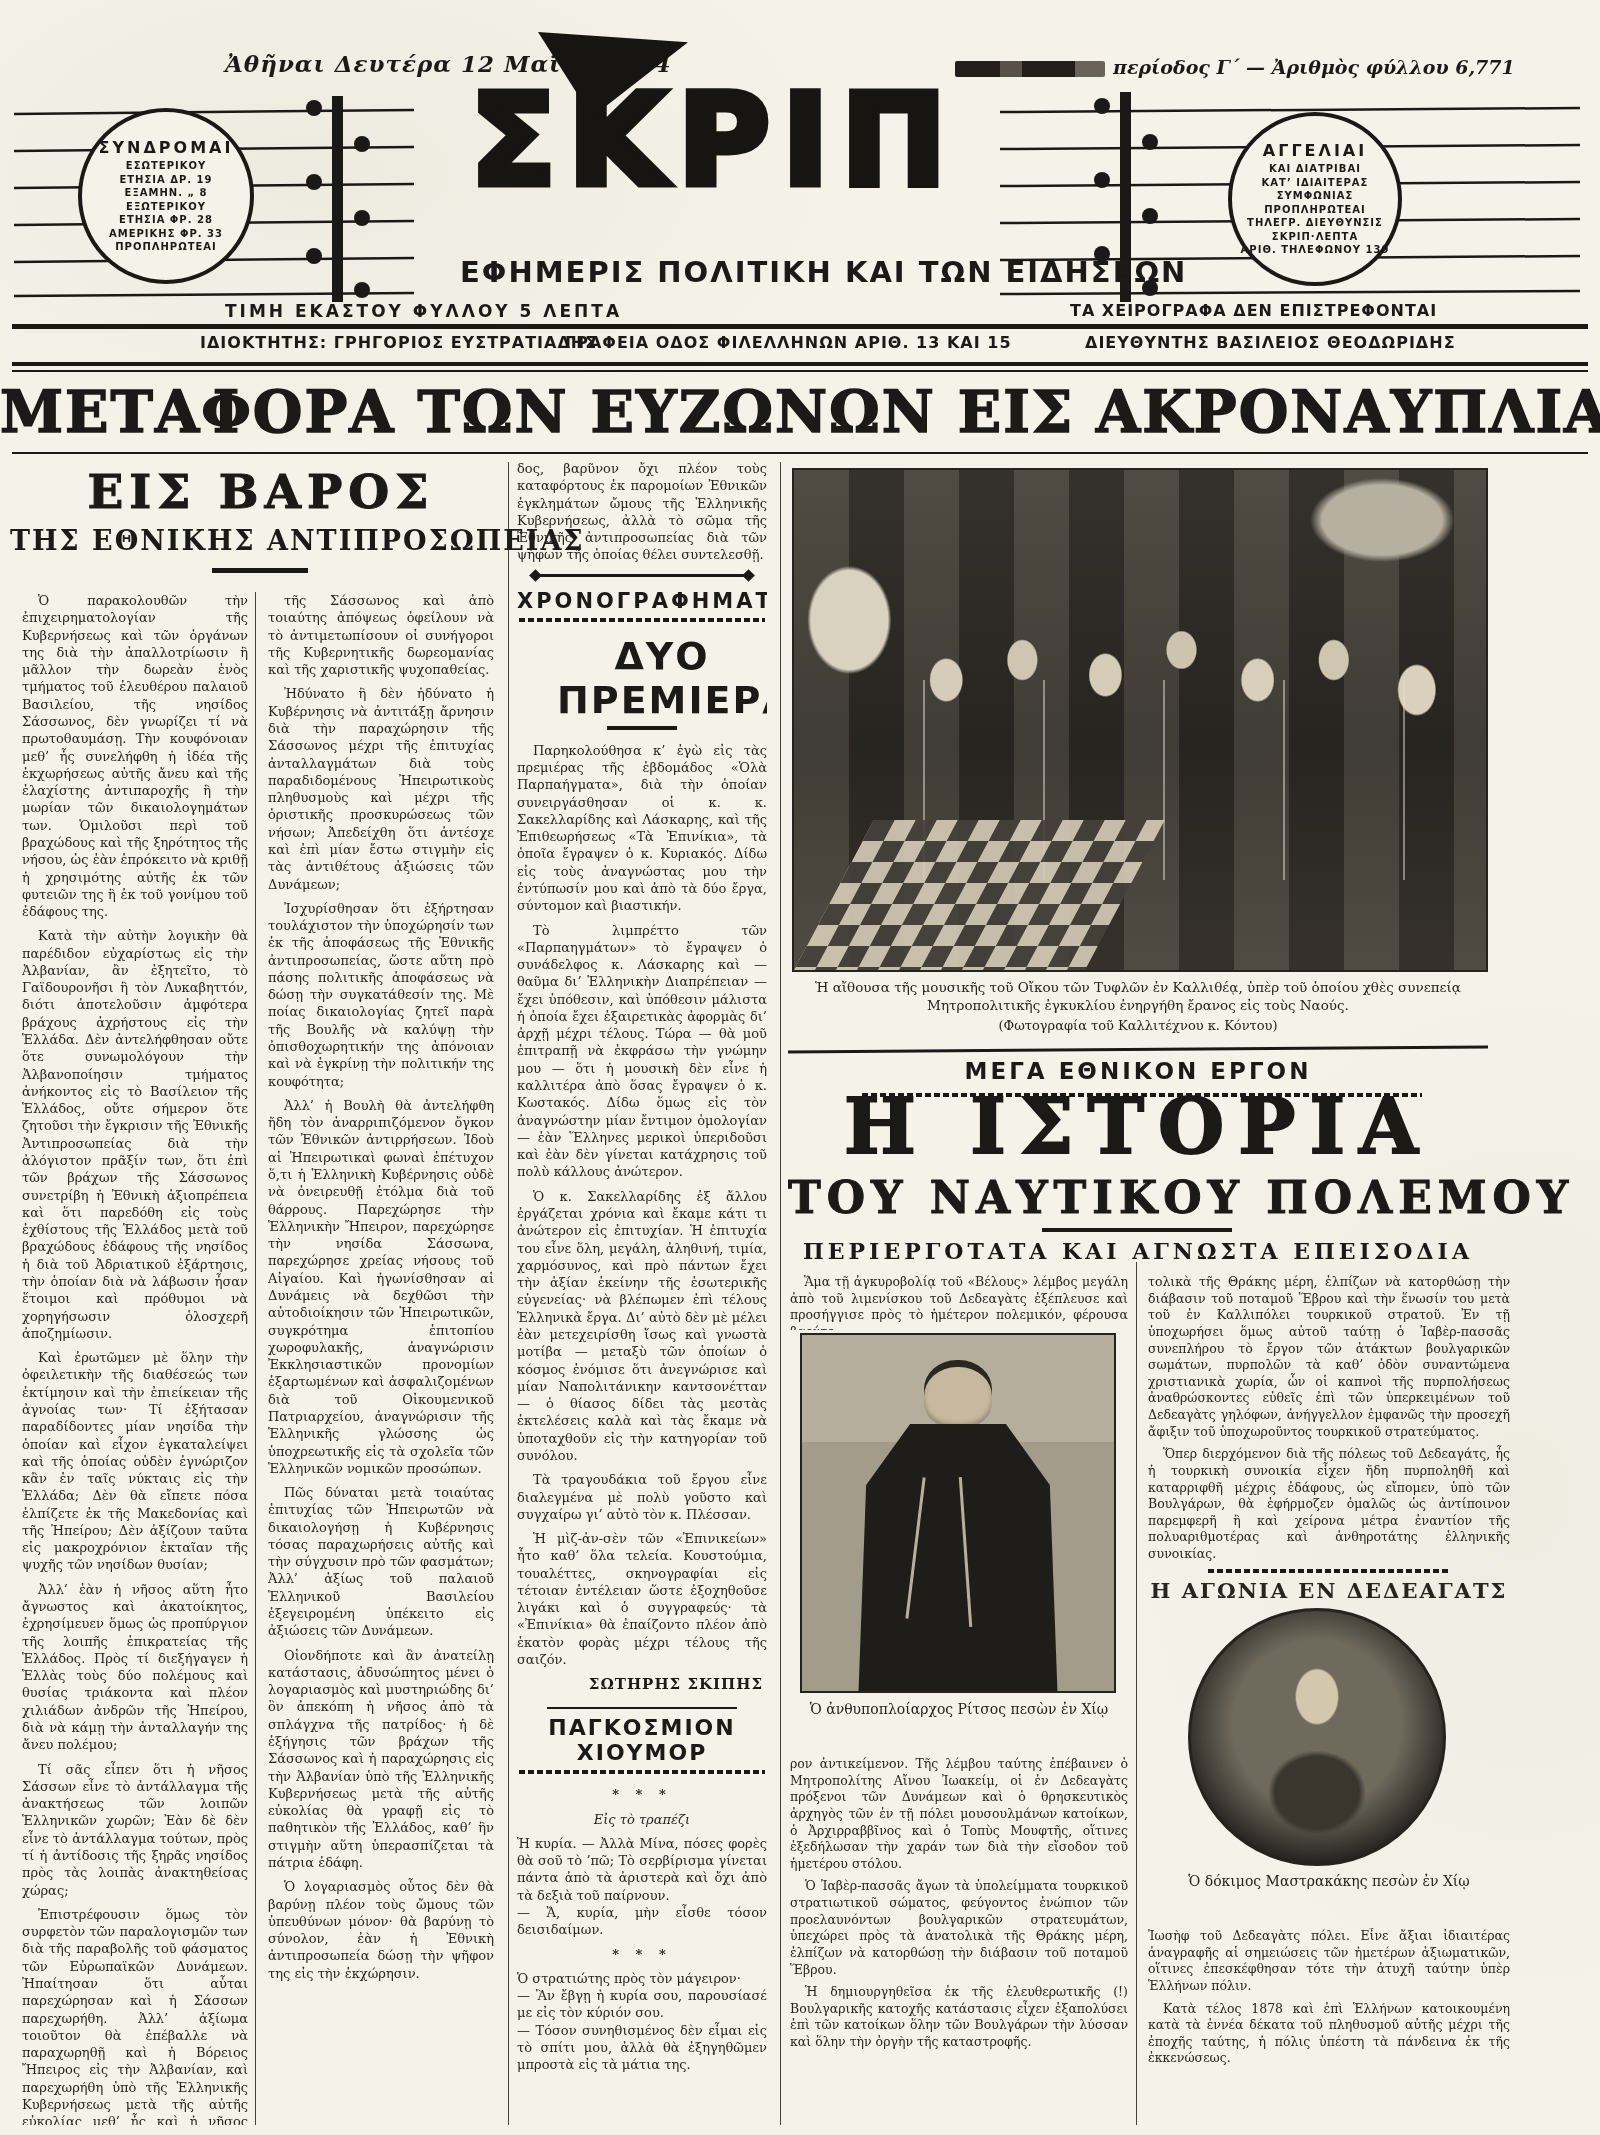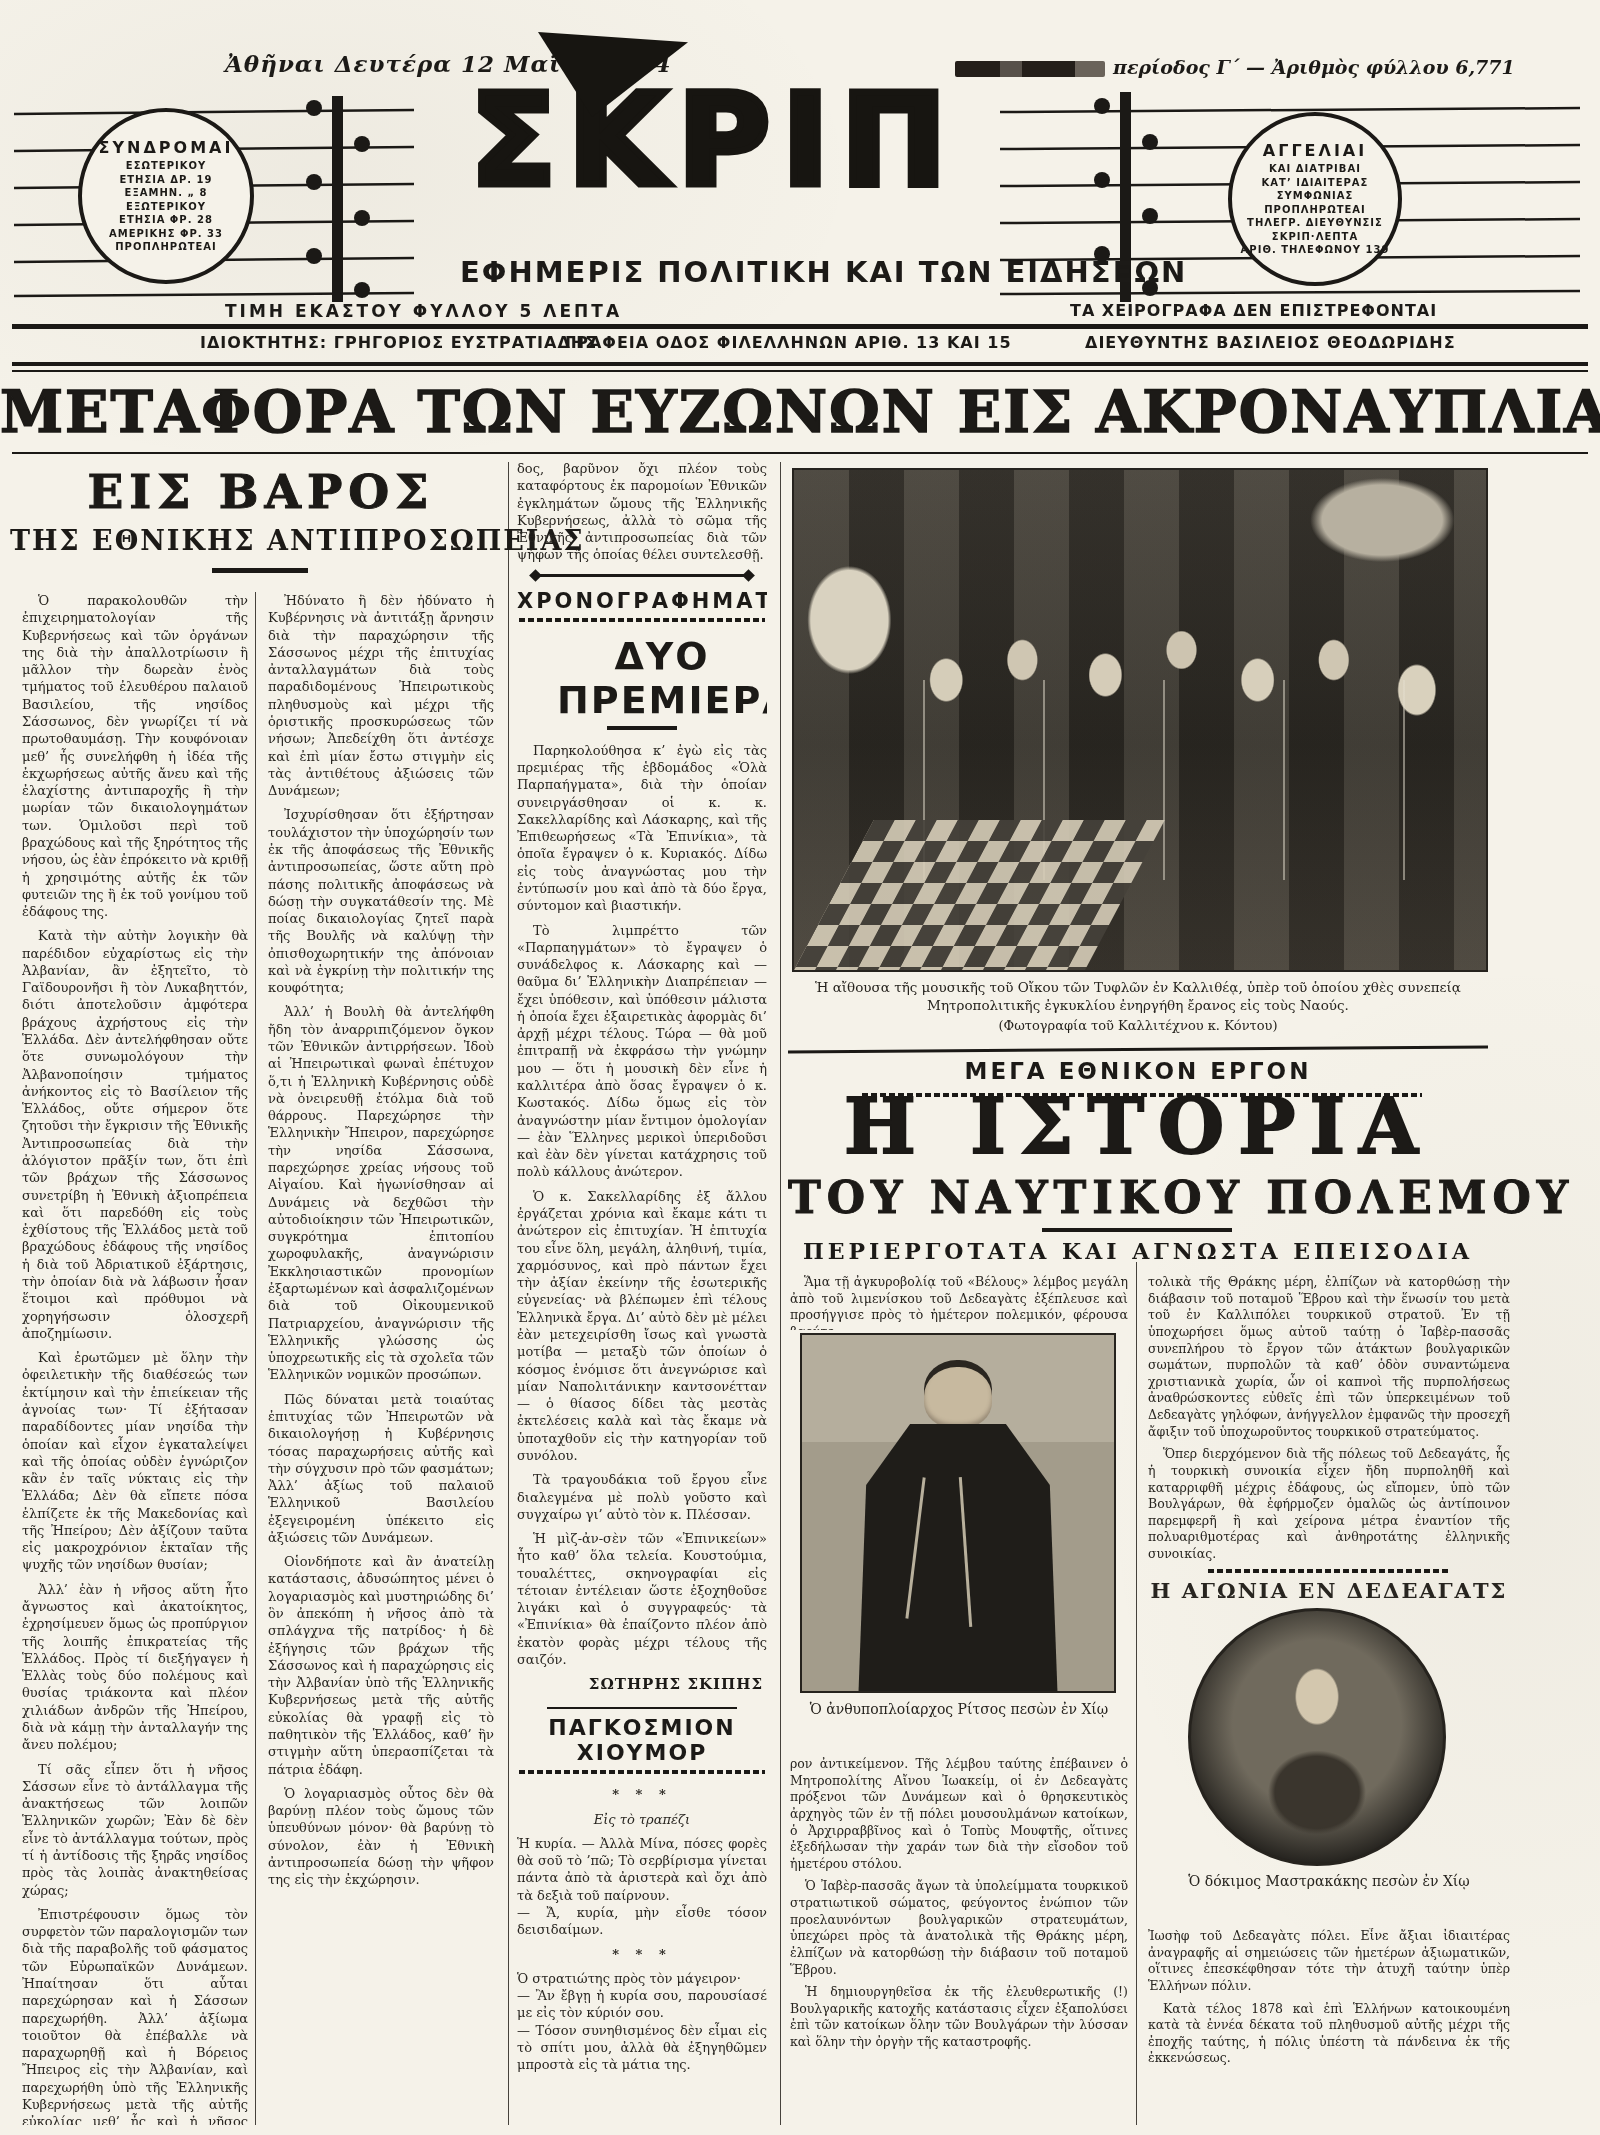--- a/index.html
+++ b/index.html
@@ -207,20 +207,21 @@
   <div class="col" style="top:592px;left:22px;width:226px;height:1533px;">
     <p>Ὁ παρακολουθῶν τὴν ἐπιχειρηματολογίαν τῆς Κυβερνήσεως καὶ τῶν ὀργάνων της διὰ τὴν ἀπαλλοτρίωσιν ἢ μᾶλλον τὴν δωρεὰν ἑνὸς τμήματος τοῦ ἐλευθέρου παλαιοῦ Βασιλείου, τῆς νησίδος Σάσσωνος, δὲν γνωρίζει τί νὰ πρωτοθαυμάσῃ. Τὴν κουφόνοιαν μεθ’ ἧς συνελήφθη ἡ ἰδέα τῆς ἐκχωρήσεως αὐτῆς ἄνευ καὶ τῆς ἐλαχίστης ἀντιπαροχῆς ἢ τὴν μωρίαν τῶν δικαιολογημάτων των. Ὁμιλοῦσι περὶ τοῦ βραχώδους καὶ τῆς ξηρότητος τῆς νήσου, ὡς ἐὰν ἐπρόκειτο νὰ κριθῇ ἡ χρησιμότης αὐτῆς ἐκ τῶν φυτειῶν της ἢ ἐκ τοῦ γονίμου τοῦ ἐδάφους της.</p>
     <p>Κατὰ τὴν αὐτὴν λογικὴν θὰ παρέδιδον εὐχαρίστως εἰς τὴν Ἀλβανίαν, ἂν ἐξητεῖτο, τὸ Γαϊδουρονῆσι ἢ τὸν Λυκαβηττόν, διότι ἀποτελοῦσιν ἀμφότερα βράχους ἀχρήστους εἰς τὴν Ἑλλάδα. Δὲν ἀντελήφθησαν οὔτε ὅτε συνωμολόγουν τὴν Ἀλβανοποίησιν τμήματος ἀνήκοντος εἰς τὸ Βασίλειον τῆς Ἑλλάδος, οὔτε σήμερον ὅτε ζητοῦσι τὴν ἔγκρισιν τῆς Ἐθνικῆς Ἀντιπροσωπείας διὰ τὴν ἀλόγιστον πρᾶξίν των, ὅτι ἐπὶ τῶν βράχων τῆς Σάσσωνος συνετρίβη ἡ Ἐθνικὴ ἀξιοπρέπεια καὶ ὅτι παρεδόθη εἰς τοὺς ἐχθίστους τῆς Ἑλλάδος μετὰ τοῦ βραχώδους ἐδάφους τῆς νησίδος ἡ διὰ τοῦ Ἀδριατικοῦ ἐξάρτησις, τὴν ὁποίαν διὰ νὰ λάβωσιν ἦσαν ἕτοιμοι καὶ πρόθυμοι νὰ χορηγήσωσιν ὁλοσχερῆ ἀποζημίωσιν.</p>
     <p>Καὶ ἐρωτῶμεν μὲ ὅλην τὴν ὀφειλετικὴν τῆς διαθέσεώς των ἐκτίμησιν καὶ τὴν ἐπιείκειαν τῆς ἀγνοίας των· Τί ἐξήτασαν παραδίδοντες μίαν νησίδα τὴν ὁποίαν καὶ εἶχον ἐγκαταλείψει καὶ τῆς ὁποίας οὐδὲν ἐγνώριζον κἂν ἐν ταῖς νύκταις εἰς τὴν Ἑλλάδα; Δὲν θὰ εἴπετε πόσα ἐλπίζετε ἐκ τῆς Μακεδονίας καὶ τῆς Ἠπείρου; Δὲν ἀξίζουν ταῦτα εἰς μακροχρόνιον ἑκταῖαν τῆς ψυχῆς τῶν νησίδων θυσίαν;</p>
     <p>Ἀλλ’ ἐὰν ἡ νῆσος αὕτη ἦτο ἄγνωστος καὶ ἀκατοίκητος, ἐχρησίμευεν ὅμως ὡς προπύργιον τῆς λοιπῆς ἐπικρατείας τῆς Ἑλλάδος. Πρὸς τί διεξήγαγεν ἡ Ἑλλὰς τοὺς δύο πολέμους καὶ θυσίας τριάκοντα καὶ πλέον χιλιάδων ἀνδρῶν τῆς Ἠπείρου, διὰ νὰ κάμῃ τὴν ἀνταλλαγήν της ἄνευ πολέμου;</p>
     <p>Τί σᾶς εἶπεν ὅτι ἡ νῆσος Σάσσων εἶνε τὸ ἀντάλλαγμα τῆς ἀνακτήσεως τῶν λοιπῶν Ἑλληνικῶν χωρῶν; Ἐὰν δὲ δὲν εἶνε τὸ ἀντάλλαγμα τούτων, πρὸς τί ἡ ἀντίδοσις τῆς ξηρᾶς νησίδος πρὸς τὰς λοιπὰς ἀνακτηθείσας χώρας;</p>
     <p>Ἐπιστρέφουσιν ὅμως τὸν συρφετὸν τῶν παραλογισμῶν των διὰ τῆς παραβολῆς τοῦ φάσματος τῶν Εὐρωπαϊκῶν Δυνάμεων. Ἠπαίτησαν ὅτι αὗται παρεχώρησαν καὶ ἡ Σάσσων παρεχωρήθη. Ἀλλ’ ἀξίωμα τοιοῦτον θὰ ἐπέβαλλε νὰ παραχωρηθῇ καὶ ἡ Βόρειος Ἤπειρος εἰς τὴν Ἀλβανίαν, καὶ παρεχωρήθη ὑπὸ τῆς Ἑλληνικῆς Κυβερνήσεως μετὰ τῆς αὐτῆς εὐκολίας μεθ’ ἧς καὶ ἡ νῆσος Σάσσων. Τί ἐγένετο ὅμως ἡ ἀξίωσις αὕτη ὅταν ἀντετάχθησαν αὐτῇ ἀνυποχώρητοι οἱ Ἠπειρῶται; Ὑπεχώρησεν ἡ Ἡνωμένη Εὐρώπη ἀπέναντι τῶν ἀξιώσεων τῆς Ἠπείρου· καὶ ὅταν ὑπεχώρησεν ἀπέναντι μιᾶς δρακὸς ἐν πατριωτισμῷ καὶ αὐταπαρνήσει Ἑλλήνων, εἰς ποίας ὑποχωρήσεις θὰ κατέληγεν ἀπέναντι ἑνὸς ὁλοκλήρου Ἔθνους, ἐὰν ἡ Κυβέρνησις αὐτοῦ εἶχε τὸν στοιχειώδη πατριωτισμὸν καὶ τὴν ἀξίωσιν νὰ ὑποστηρίξῃ τὰ δίκαια τοῦ ὅλου Ἑλληνισμοῦ;</p>
 
   </div>
   <div class="col" style="top:592px;left:268px;width:226px;height:1533px;">
+    <p>τῆς Σάσσωνος καὶ ἀπὸ τοιαύτης ἀπόψεως ὀφείλουν νὰ τὸ ἀντιμετωπίσουν οἱ συνήγοροι τῆς Κυβερνητικῆς δωρεομανίας καὶ τῆς χαριστικῆς ψυχοπαθείας.</p>
     <p>Ἠδύνατο ἢ δὲν ἠδύνατο ἡ Κυβέρνησις νὰ ἀντιτάξῃ ἄρνησιν διὰ τὴν παραχώρησιν τῆς Σάσσωνος μέχρι τῆς ἐπιτυχίας ἀνταλλαγμάτων διὰ τοὺς παραδιδομένους Ἠπειρωτικοὺς πληθυσμοὺς καὶ μέχρι τῆς ὁριστικῆς προσκυρώσεως τῶν νήσων; Ἀπεδείχθη ὅτι ἀντέσχε καὶ ἐπὶ μίαν ἔστω στιγμὴν εἰς τὰς ἀντιθέτους ἀξιώσεις τῶν Δυνάμεων;</p>
     <p>Ἰσχυρίσθησαν ὅτι ἐξήρτησαν τουλάχιστον τὴν ὑποχώρησίν των ἐκ τῆς ἀποφάσεως τῆς Ἐθνικῆς ἀντιπροσωπείας, ὥστε αὕτη πρὸ πάσης πολιτικῆς ἀποφάσεως νὰ δώσῃ τὴν συγκατάθεσίν της. Μὲ ποίας δικαιολογίας ζητεῖ παρὰ τῆς Βουλῆς νὰ καλύψῃ τὴν ὀπισθοχωρητικήν της ἀπόνοιαν καὶ νὰ ἐγκρίνῃ τὴν πολιτικήν της κουφότητα;</p>
     <p>Ἀλλ’ ἡ Βουλὴ θὰ ἀντελήφθη ἤδη τὸν ἀναρριπιζόμενον ὄγκον τῶν Ἐθνικῶν ἀντιρρήσεων. Ἰδοὺ αἱ Ἠπειρωτικαὶ φωναὶ ἐπέτυχον ὅ,τι ἡ Ἑλληνικὴ Κυβέρνησις οὐδὲ νὰ ὀνειρευθῇ ἐτόλμα διὰ τοῦ θάρρους. Παρεχώρησε τὴν Ἑλληνικὴν Ἤπειρον, παρεχώρησε τὴν νησίδα Σάσσωνα, παρεχώρησε χρείας νήσους τοῦ Αἰγαίου. Καὶ ἠγωνίσθησαν αἱ Δυνάμεις νὰ δεχθῶσι τὴν αὐτοδιοίκησιν τῶν Ἠπειρωτικῶν, συγκρότημα ἐπιτοπίου χωροφυλακῆς, ἀναγνώρισιν Ἐκκλησιαστικῶν προνομίων ἐξαρτωμένων καὶ ἀσφαλιζομένων διὰ τοῦ Οἰκουμενικοῦ Πατριαρχείου, ἀναγνώρισιν τῆς Ἑλληνικῆς γλώσσης ὡς ὑποχρεωτικῆς εἰς τὰ σχολεῖα τῶν Ἑλληνικῶν νομικῶν προσώπων.</p>
     <p>Πῶς δύναται μετὰ τοιαύτας ἐπιτυχίας τῶν Ἠπειρωτῶν νὰ δικαιολογήσῃ ἡ Κυβέρνησις τόσας παραχωρήσεις αὐτῆς καὶ τὴν σύγχυσιν πρὸ τῶν φασμάτων; Ἀλλ’ ἀξίως τοῦ παλαιοῦ Ἑλληνικοῦ Βασιλείου ἐξεγειρομένη ὑπέκειτο εἰς ἀξιώσεις τῶν Δυνάμεων.</p>
     <p>Οἱονδήποτε καὶ ἂν ἀνατείλῃ κατάστασις, ἀδυσώπητος μένει ὁ λογαριασμὸς καὶ μυστηριώδης δι’ ὃν ἀπεκόπη ἡ νῆσος ἀπὸ τὰ σπλάγχνα τῆς πατρίδος· ἡ δὲ ἐξήγησις τῶν βράχων τῆς Σάσσωνος καὶ ἡ παραχώρησις εἰς τὴν Ἀλβανίαν ὑπὸ τῆς Ἑλληνικῆς Κυβερνήσεως μετὰ τῆς αὐτῆς εὐκολίας θὰ γραφῇ εἰς τὸ παθητικὸν τῆς Ἑλλάδος, καθ’ ἣν στιγμὴν αὕτη ὑπερασπίζεται τὰ πάτρια ἐδάφη.</p>
     <p>Ὁ λογαριασμὸς οὗτος δὲν θὰ βαρύνῃ πλέον τοὺς ὤμους τῶν ὑπευθύνων μόνον· θὰ βαρύνῃ τὸ σύνολον, ἐὰν ἡ Ἐθνικὴ ἀντιπροσωπεία δώσῃ τὴν ψῆφον της εἰς τὴν ἐκχώρησιν.</p>
   </div>
 
   <div class="c3-block">
     <div class="bodytext">

